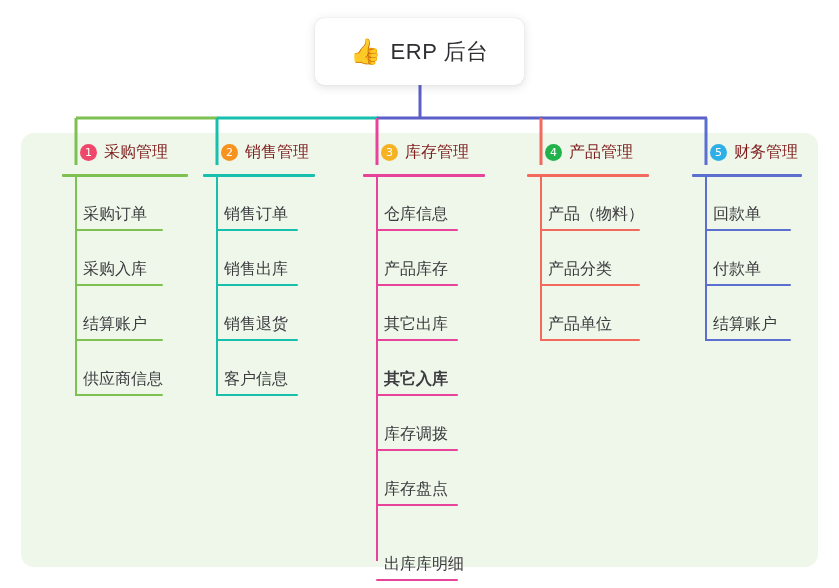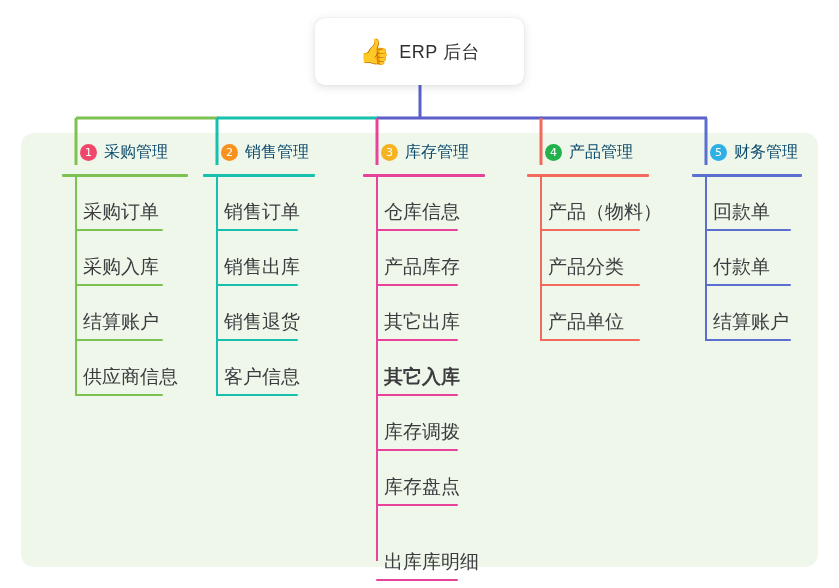--- a/index.html
+++ b/index.html
@@ -36,21 +36,21 @@
     justify-content: center;
     gap: 9px;
     box-sizing: border-box;
   }
   .root-emoji {
     font-size: 25px;
     line-height: 1;
     display: inline-block;
   }
   .root-label {
-    font-size: 18px;
+    font-size: 22px;
     letter-spacing: 0.5px;
     color: #2f2f33;
     white-space: nowrap;
   }
 
   
   #connectors {
     position: absolute;
     left: 0;
     top: 0;
@@ -98,40 +98,40 @@
     border-radius: 50%;
     color: #ffffff;
     font-size: 11px;
     line-height: 17px;
     text-align: center;
     flex: 0 0 auto;
     font-family: "DejaVu Sans", sans-serif;
   }
   .col-title {
     font-size: 16px;
-    color: #0c4a6e;
+    color: #7f1d1d;
     white-space: nowrap;
   }
   .head-rule {
     position: absolute;
     left: 0;
     height: 3px;
     border-radius: 1px;
   }
 
   
   .leaf {
     position: absolute;
     box-sizing: border-box;
   }
   .leaf-label {
     position: absolute;
     left: 21px;
     bottom: 6px;
-    font-size: 19px;
+    font-size: 16px;
     color: #3c3c40;
     white-space: nowrap;
   }
   .leaf-rule {
     position: absolute;
     left: 13px;
     bottom: 0;
     height: 2px;
     border-radius: 1px;
   }

